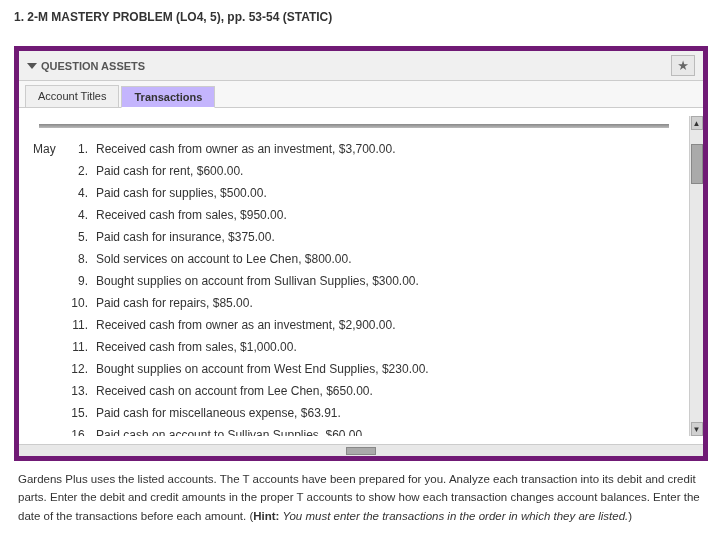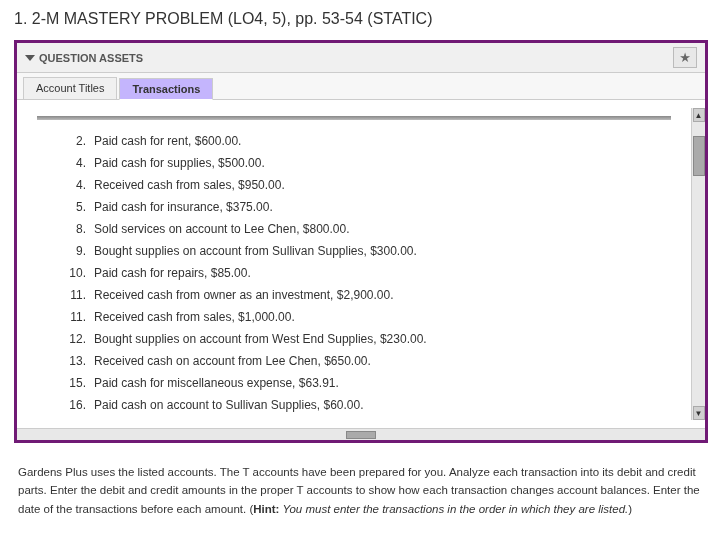--- a/index.html
+++ b/index.html
@@ -8,28 +8,28 @@
       font-size: 12px;
       background: #fff;
       color: #333;
       width: 722px;
       min-height: 558px;
     }
     .page-container {
       padding: 10px 14px;
     }
     .problem-title {
-      font-size: 16px;
-      font-weight: normal;
-      color: #333;
-      margin-bottom: 12px;
+      font-size: 12px;
+      font-weight: bold;
+      color: #333;
+      margin-bottom: 22px;
     }
     .question-assets-panel {
-      border: 3px solid #701a75;
-      margin-bottom: 12px;
+      border: 5px solid #701a75;
+      margin-bottom: 1px;
     }
     .qa-header {
       background: #f0f0f0;
       border-bottom: 1px solid #ccc;
       padding: 4px 8px;
       display: flex;
       align-items: center;
       justify-content: space-between;
     }
     .qa-header-label {
@@ -194,20 +194,25 @@
       <div class="tab">Account Titles</div>
       <div class="tab active">Transactions</div>
     </div>
 
     <div class="content-area">
       <div class="scroll-area">
         <div class="divider-bar"></div>
         <table class="transactions-table">
           <tbody>
 
+          <tr>
+                <td class="month-col">May</td>
+                <td class="num-col">1.</td>
+                <td class="desc-col">Received cash from owner as an investment, $3,700.00.</td>
+              </tr>
               <tr>
                 <td class="month-col"></td>
                 <td class="num-col">2.</td>
                 <td class="desc-col">Paid cash for rent, $600.00.</td>
               </tr>
               <tr>
                 <td class="month-col"></td>
                 <td class="num-col">4.</td>
                 <td class="desc-col">Paid cash for supplies, $500.00.</td>
               </tr>

